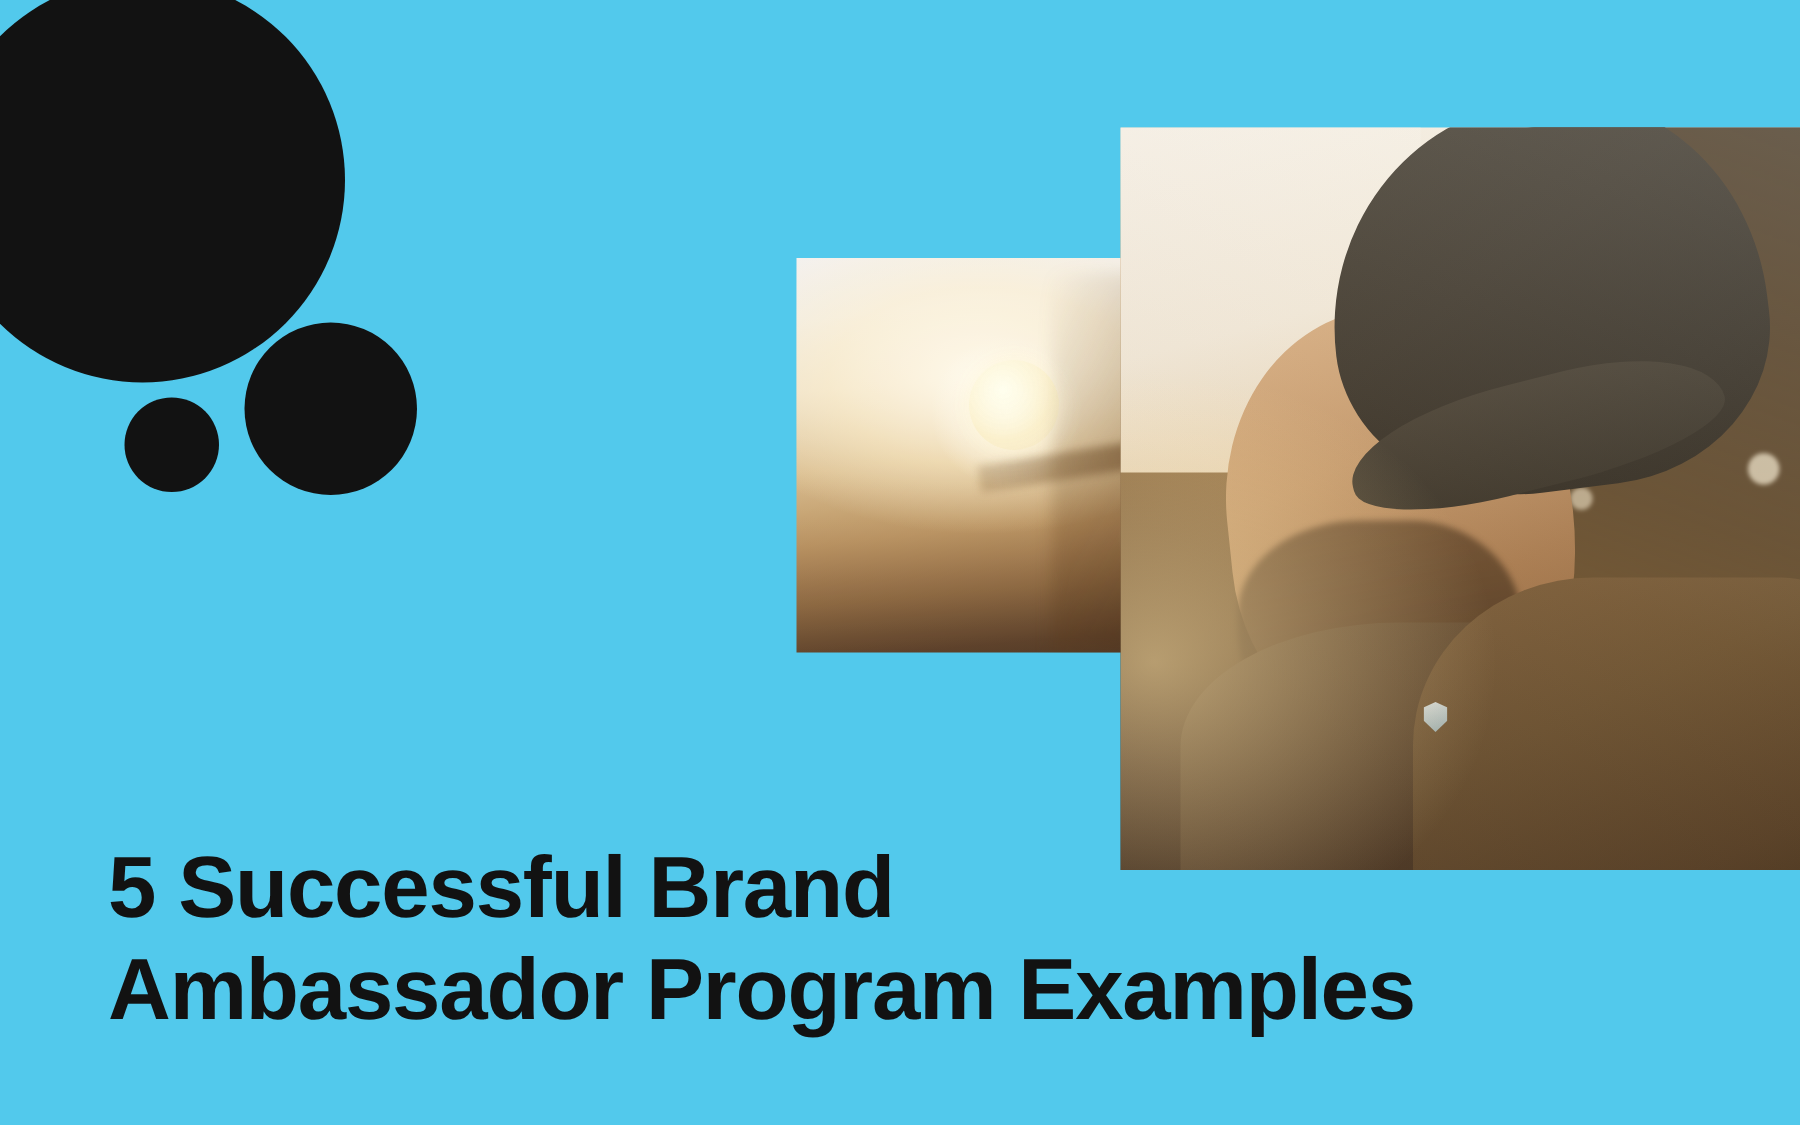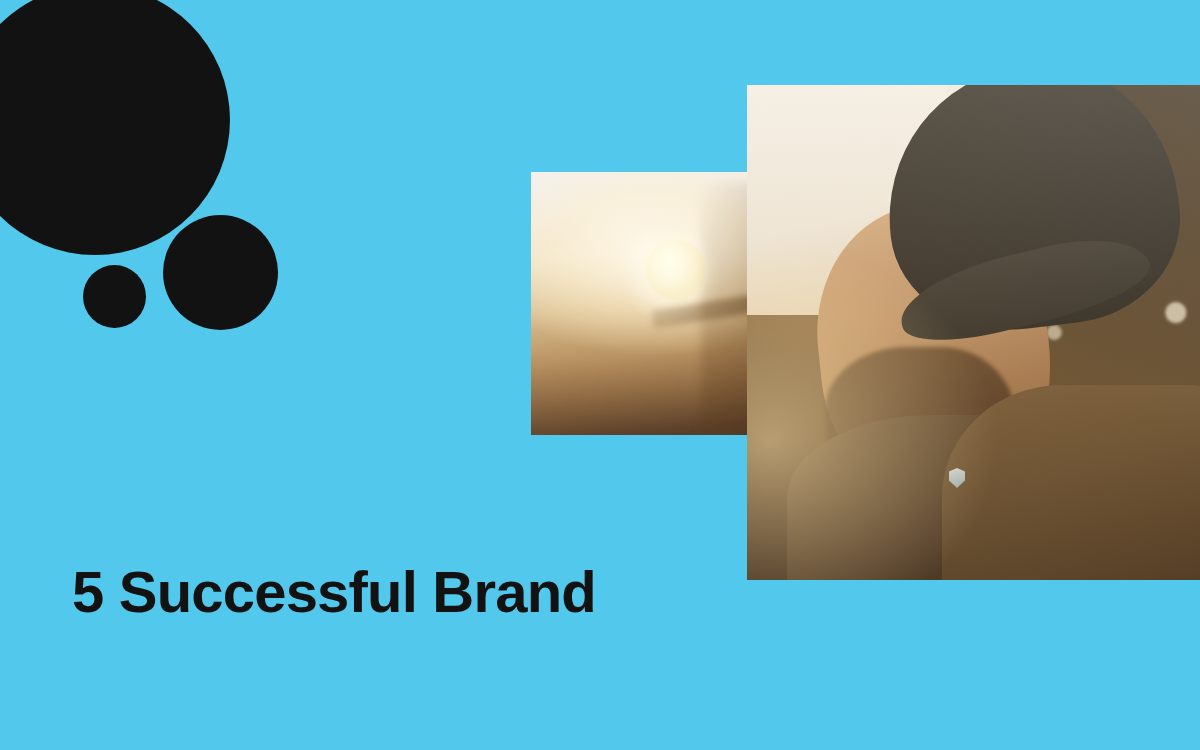--- a/index.html
+++ b/index.html
@@ -190,15 +190,16 @@
     <div class="beanie"></div>
     <div class="beanie-brim"></div>
     <div class="jacket"></div>
     <div class="jacket-shoulder"></div>
     <div class="logo-patch"></div>
     <div class="warm-haze"></div>
   </div>
 
   <h1 id="headline">
     <span class="line">5 Successful Brand</span>
+    <span class="line">Ambassador Program Examples</span>
   </h1>
 
 </div>
 
 </body></html>

